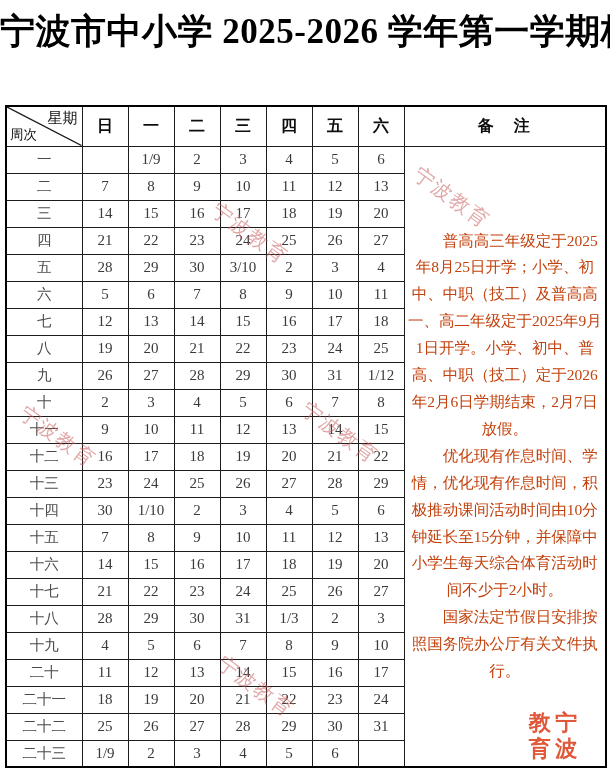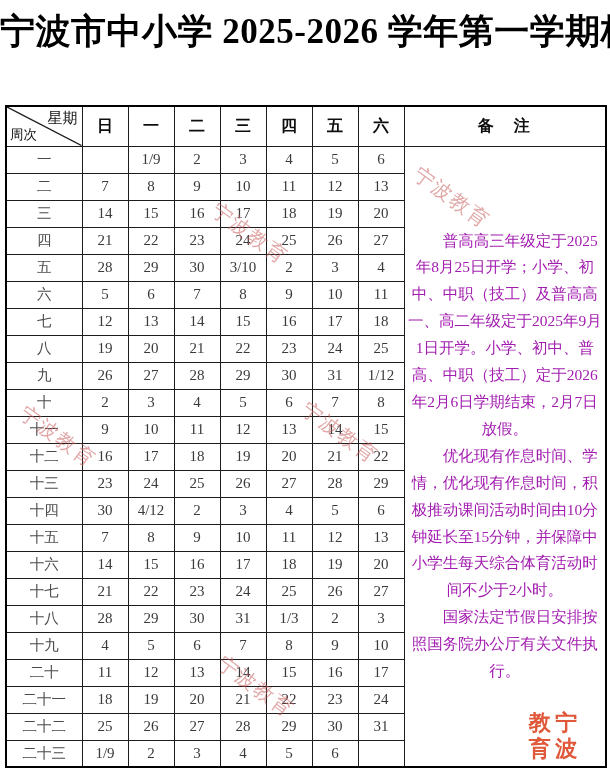--- a/index.html
+++ b/index.html
@@ -30,21 +30,21 @@
   .corner-svg{position:absolute;left:0;top:0;width:100%;height:100%;}
   .corner-week{position:absolute;top:2px;right:4px;font-size:15px;font-weight:normal;color:#111;}
   .corner-zhou{position:absolute;bottom:2px;left:3px;font-size:13.5px;font-weight:normal;color:#111;text-align:center;}
   th.dow{font-size:16px;font-weight:bold;color:#0d0d0d;}
   th.notes-h{font-size:16px;font-weight:bold;color:#0d0d0d;letter-spacing:2px;font-family:Liberation Mono, monospace;}
   td.week-label{font-size:14.5px;color:#4a4a4a;}
   td.day-cell{font-size:15px;color:#3a3a3a;}
   td.notes-cell{
     vertical-align:top;text-align:justify;
     padding:52px 5px 0 6px;
-    font-size:15.5px;line-height:26.9px;color:#a21caf;
+    font-size:15.5px;line-height:26.9px;color:#c2410c;
   }
   td.notes-cell p{margin:0;text-indent:2em;}
   .wm{
     position:absolute;font-size:20px;letter-spacing:2px;white-space:nowrap;
     transform:rotate(36deg);transform-origin:0 0;opacity:0.55;
     font-family:"Liberation Serif","DejaVu Serif",serif;pointer-events:none;z-index:5;
   }
   .seal{
     position:absolute;left:527px;top:710px;width:52px;height:52px;z-index:6;
     display:grid;grid-template-columns:1fr 1fr;grid-template-rows:1fr 1fr;gap:1px;
@@ -225,21 +225,21 @@
           <td class="day-cell">24</td>
           <td class="day-cell">25</td>
           <td class="day-cell">26</td>
           <td class="day-cell">27</td>
           <td class="day-cell">28</td>
           <td class="day-cell">29</td>
         </tr>
         <tr>
           <td class="week-label">十四</td>
           <td class="day-cell">30</td>
-          <td class="day-cell">4/12</td>
+          <td class="day-cell">1/10</td>
           <td class="day-cell">2</td>
           <td class="day-cell">3</td>
           <td class="day-cell">4</td>
           <td class="day-cell">5</td>
           <td class="day-cell">6</td>
         </tr>
         <tr>
           <td class="week-label">十五</td>
           <td class="day-cell">7</td>
           <td class="day-cell">8</td>

